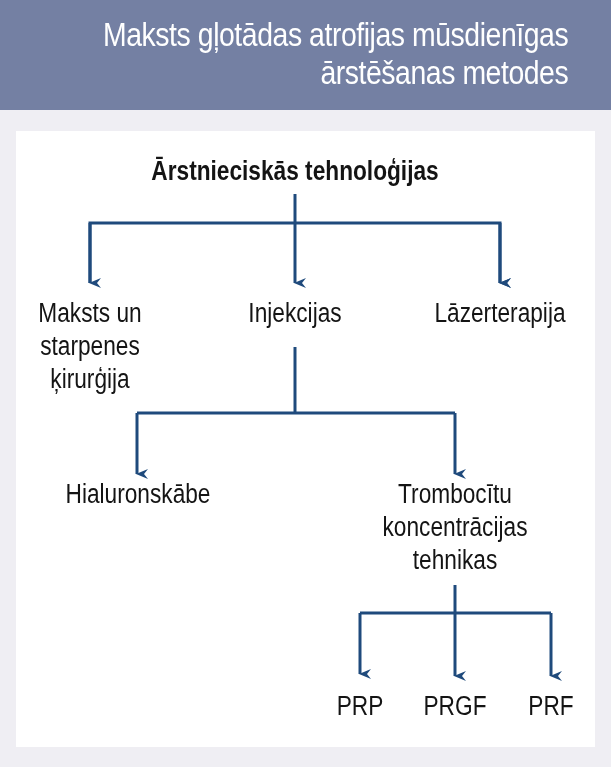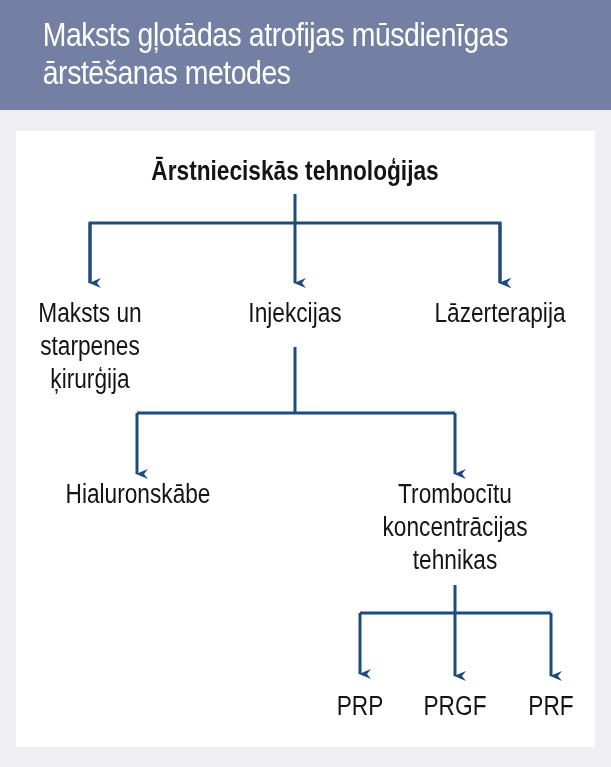--- a/index.html
+++ b/index.html
@@ -13,21 +13,21 @@
       position: relative;
       overflow: hidden;
       font-family: "Liberation Sans", "DejaVu Sans", sans-serif;
     }
     .header {
       position: absolute;
       left: 0; top: 0;
       width: 611px; height: 110px;
       background: #7480a3;
       color: #ffffff;
-      text-align: left;
+      text-align: right;
       box-sizing: border-box;
       padding-top: 16px;
     }
     .header .title-line {
       display: block;
       font-size: 33px;
       line-height: 38px;
       letter-spacing: -0.5px;
       transform: scaleX(0.86);
       transform-origin: center;

